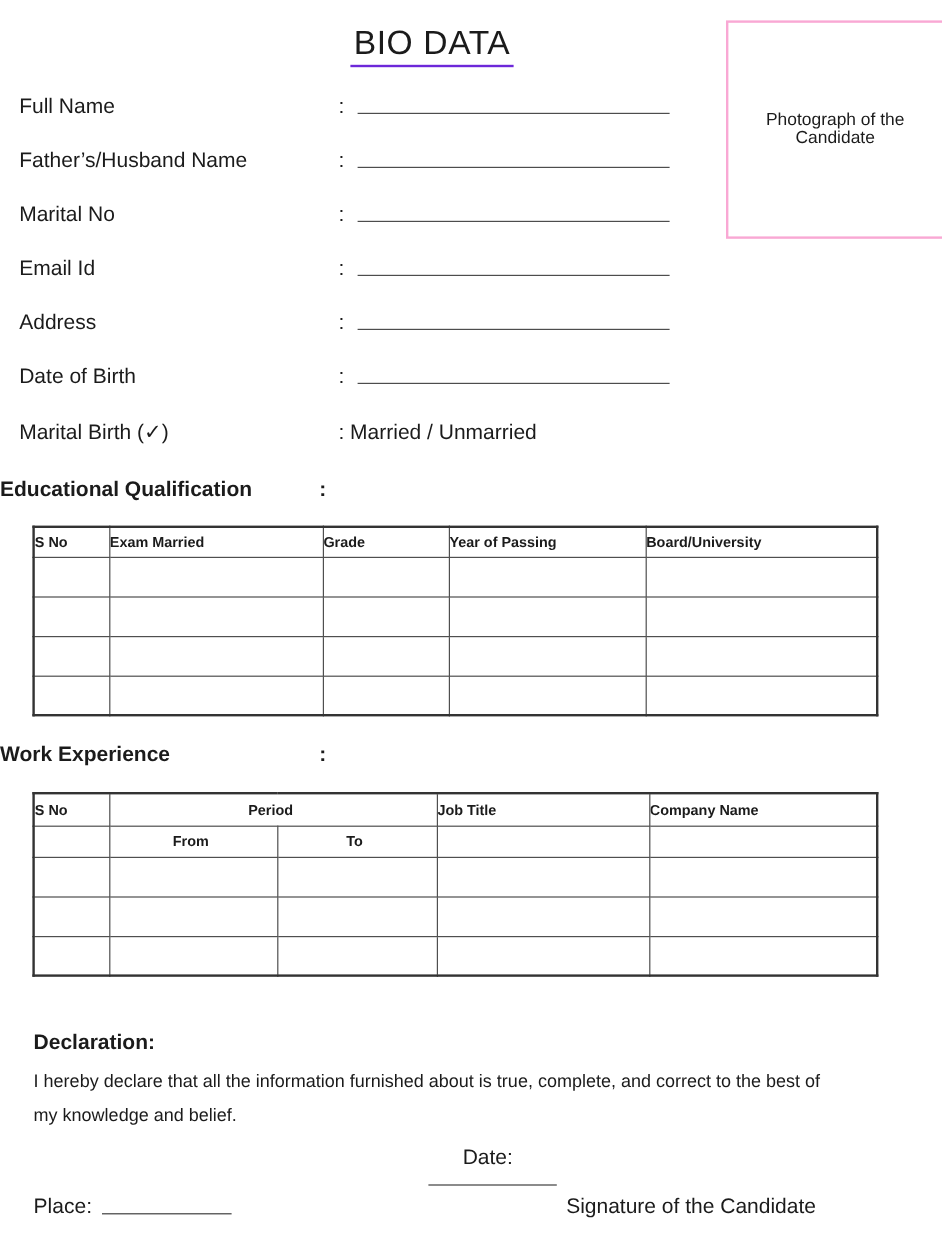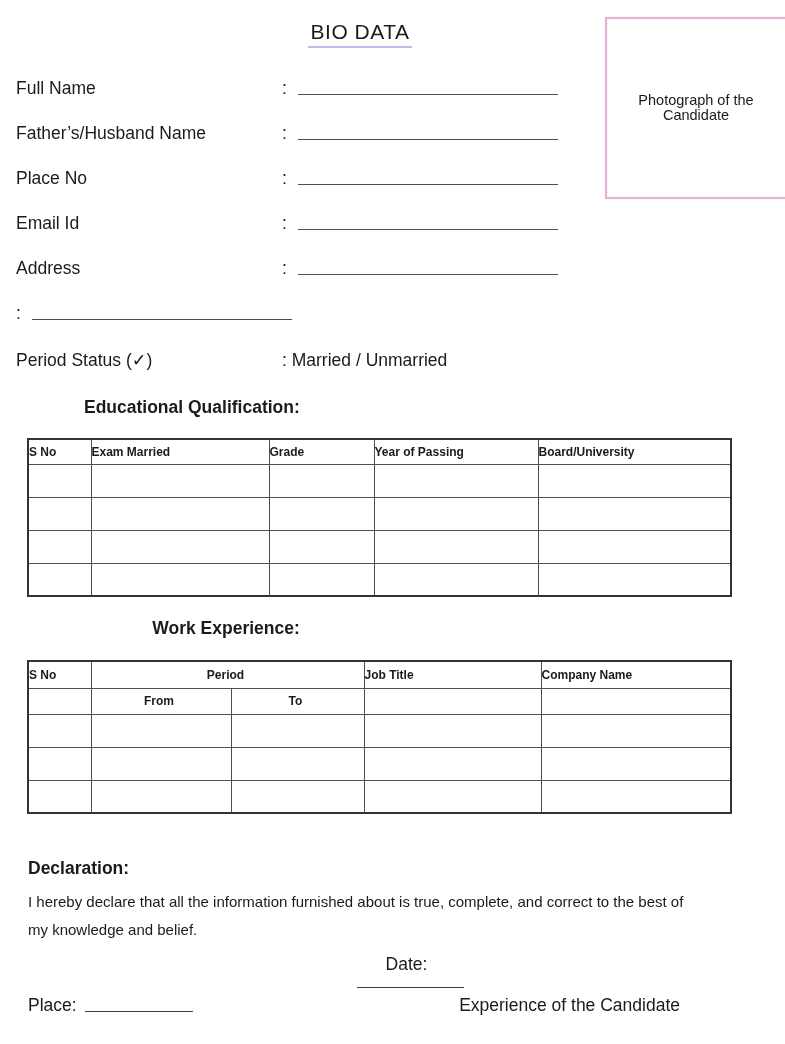--- a/index.html
+++ b/index.html
@@ -9,22 +9,22 @@
     width:785px; height:1044px;
     background:#ffffff;
     font-family:"Liberation Sans", sans-serif;
     color:#1b1b1b;
     overflow:hidden;
   }
   
   .title-wrap { margin-top:20px; height:34px; text-align:center; width:720px; }
   .title {
     display:inline-block;
-    font-size:21px; font-weight:400;
-    border-bottom:2px solid #c4b5fd;
+    font-size:28px; font-weight:400;
+    border-bottom:2px solid #6d28d9;
     padding:0 3px 2px 3px;
     letter-spacing:0.5px;
     text-align:center;
   }
   
   .photo-box {
     position:absolute; left:605px; top:17px;
     width:182px; height:182px;
     border:2px solid #f9a8d4;
     display:flex; align-items:center; justify-content:center;
@@ -38,21 +38,21 @@
   .field-row.tall { height:48px; }
   .f-label { width:266px; font-size:17.5px; }
   .f-colon { width:16px; font-size:17.5px; }
   .fill-line {
     width:260px; height:1px;
     border-bottom:1.7px solid #4d4d4d;
     margin-top:12px;
   }
   .f-value { font-size:17.5px; }
   
-  .sec-row { display:flex; align-items:center; padding-left:28px; height:30px;text-align:right; }
+  .sec-row { display:flex; align-items:center; height:30px; }
   .sec-label { width:266px; font-size:17.5px; font-weight:700; }
   .sec-colon { font-size:17.5px; font-weight:700; }
   
   table.grid {
     border-collapse:collapse;
     margin-left:27px;
     table-layout:fixed;
     width:703px;
   }
   table.grid td {
@@ -98,40 +98,41 @@
       <span class="f-label">Full Name</span>
       <span class="f-colon">:</span>
       <span class="fill-line"></span>
     </div>
     <div class="field-row">
       <span class="f-label">Father’s/Husband Name</span>
       <span class="f-colon">:</span>
       <span class="fill-line"></span>
     </div>
     <div class="field-row">
-      <span class="f-label">Place No</span>
+      <span class="f-label">Marital No</span>
       <span class="f-colon">:</span>
       <span class="fill-line"></span>
     </div>
     <div class="field-row">
       <span class="f-label">Email Id</span>
       <span class="f-colon">:</span>
       <span class="fill-line"></span>
     </div>
     <div class="field-row">
       <span class="f-label">Address</span>
       <span class="f-colon">:</span>
       <span class="fill-line"></span>
     </div>
     <div class="field-row">
+      <span class="f-label">Date of Birth</span>
       <span class="f-colon">:</span>
       <span class="fill-line"></span>
     </div>
     <div class="field-row tall">
-      <span class="f-label">Period Status (✓)</span>
+      <span class="f-label">Marital Birth (✓)</span>
       <span class="f-value">: Married / Unmarried</span>
     </div>
   </div>
 
   <div class="sec-row" style="margin-top:8px;">
     <span class="sec-label">Educational Qualification</span>
     <span class="sec-colon">:</span>
   </div>
 
   <table class="grid" style="margin-top:16px;">
@@ -236,16 +237,16 @@
   <p class="decl-text">I hereby declare that all the information furnished about is true, complete, and correct to the best of my knowledge and belief.</p>
 
   <div class="date-row">
     <span>Date:</span>
     <span class="blank-line date-line"></span>
   </div>
 
   <div class="place-row">
     <span>Place:</span>
     <span class="blank-line place-line"></span>
-    <span class="signature">Experience of the Candidate</span>
+    <span class="signature">Signature of the Candidate</span>
   </div>
 
 </div>
 
 </body></html>

